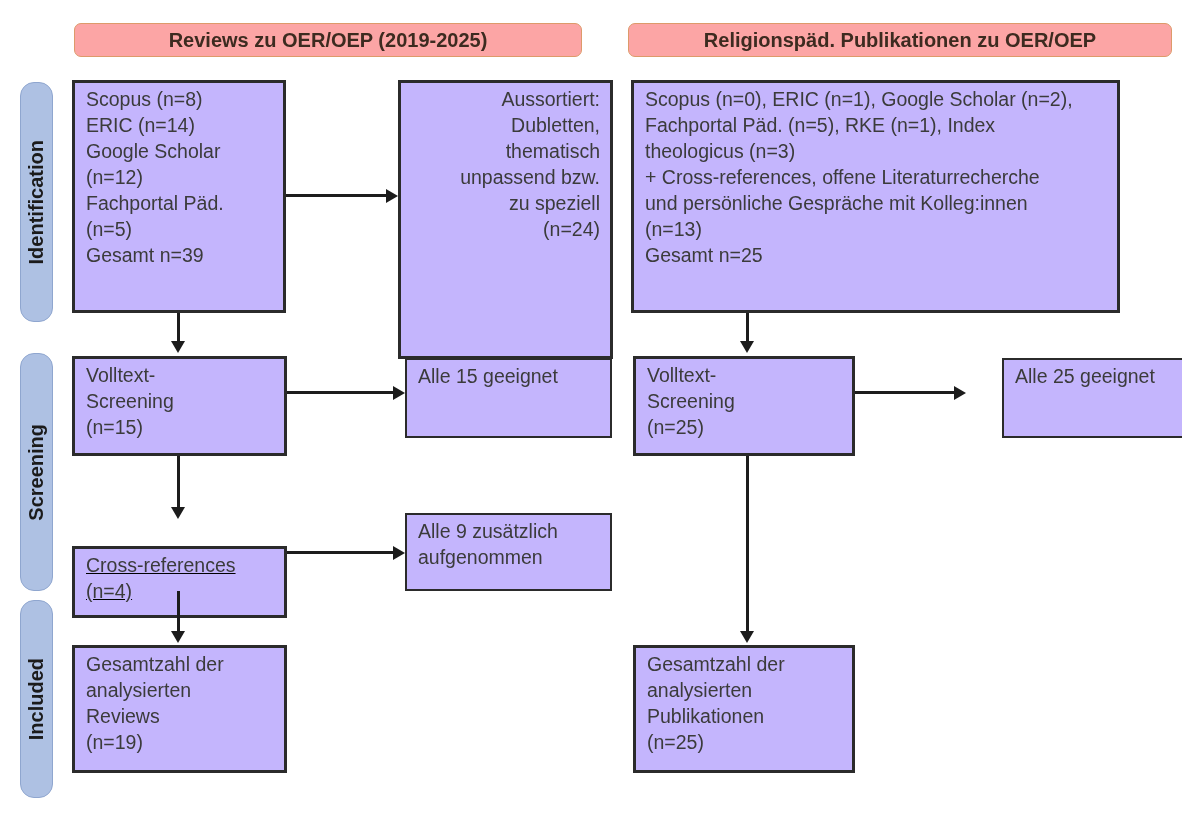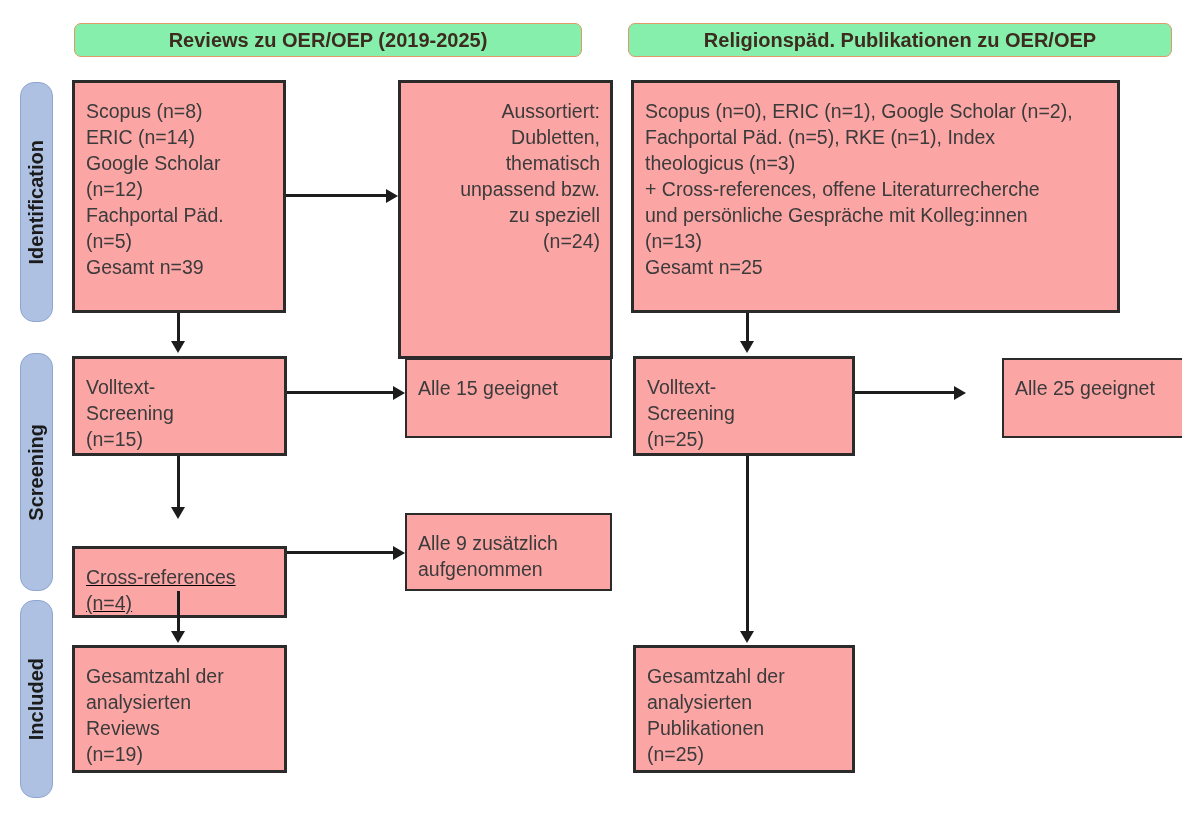--- a/index.html
+++ b/index.html
@@ -35,42 +35,42 @@
     font-size: 20px;
     font-weight: bold;
     color: #1b1b1b;
     letter-spacing: 0px;
     white-space: nowrap;
   }
 
   
   .col-header {
     position: absolute;
-    background: #86efac;
+    background: #fca5a5;
     border: 1px solid #dd9a6a;
     border-radius: 7px;
     display: flex;
     align-items: center;
     justify-content: center;
     height: 32px;
   }
   .col-header .hdr-text {
     font-size: 20px;
     font-weight: bold;
     color: #3d2b20;
     white-space: nowrap;
   }
 
   
   .box {
     position: absolute;
-    background: #fca5a5;
+    background: #c4b5fd;
     border: 3px solid #2b2b2b;
     box-sizing: border-box;
-    padding: 16px 10px 8px 11px;
+    padding: 4px 10px 8px 11px;
     overflow: hidden;
   }
   .box .box-text {
     font-size: 19.5px;
     line-height: 1.33;
     color: #3b3b3b;
     white-space: pre-line;
     display: block;
   }
   .box.thin {

